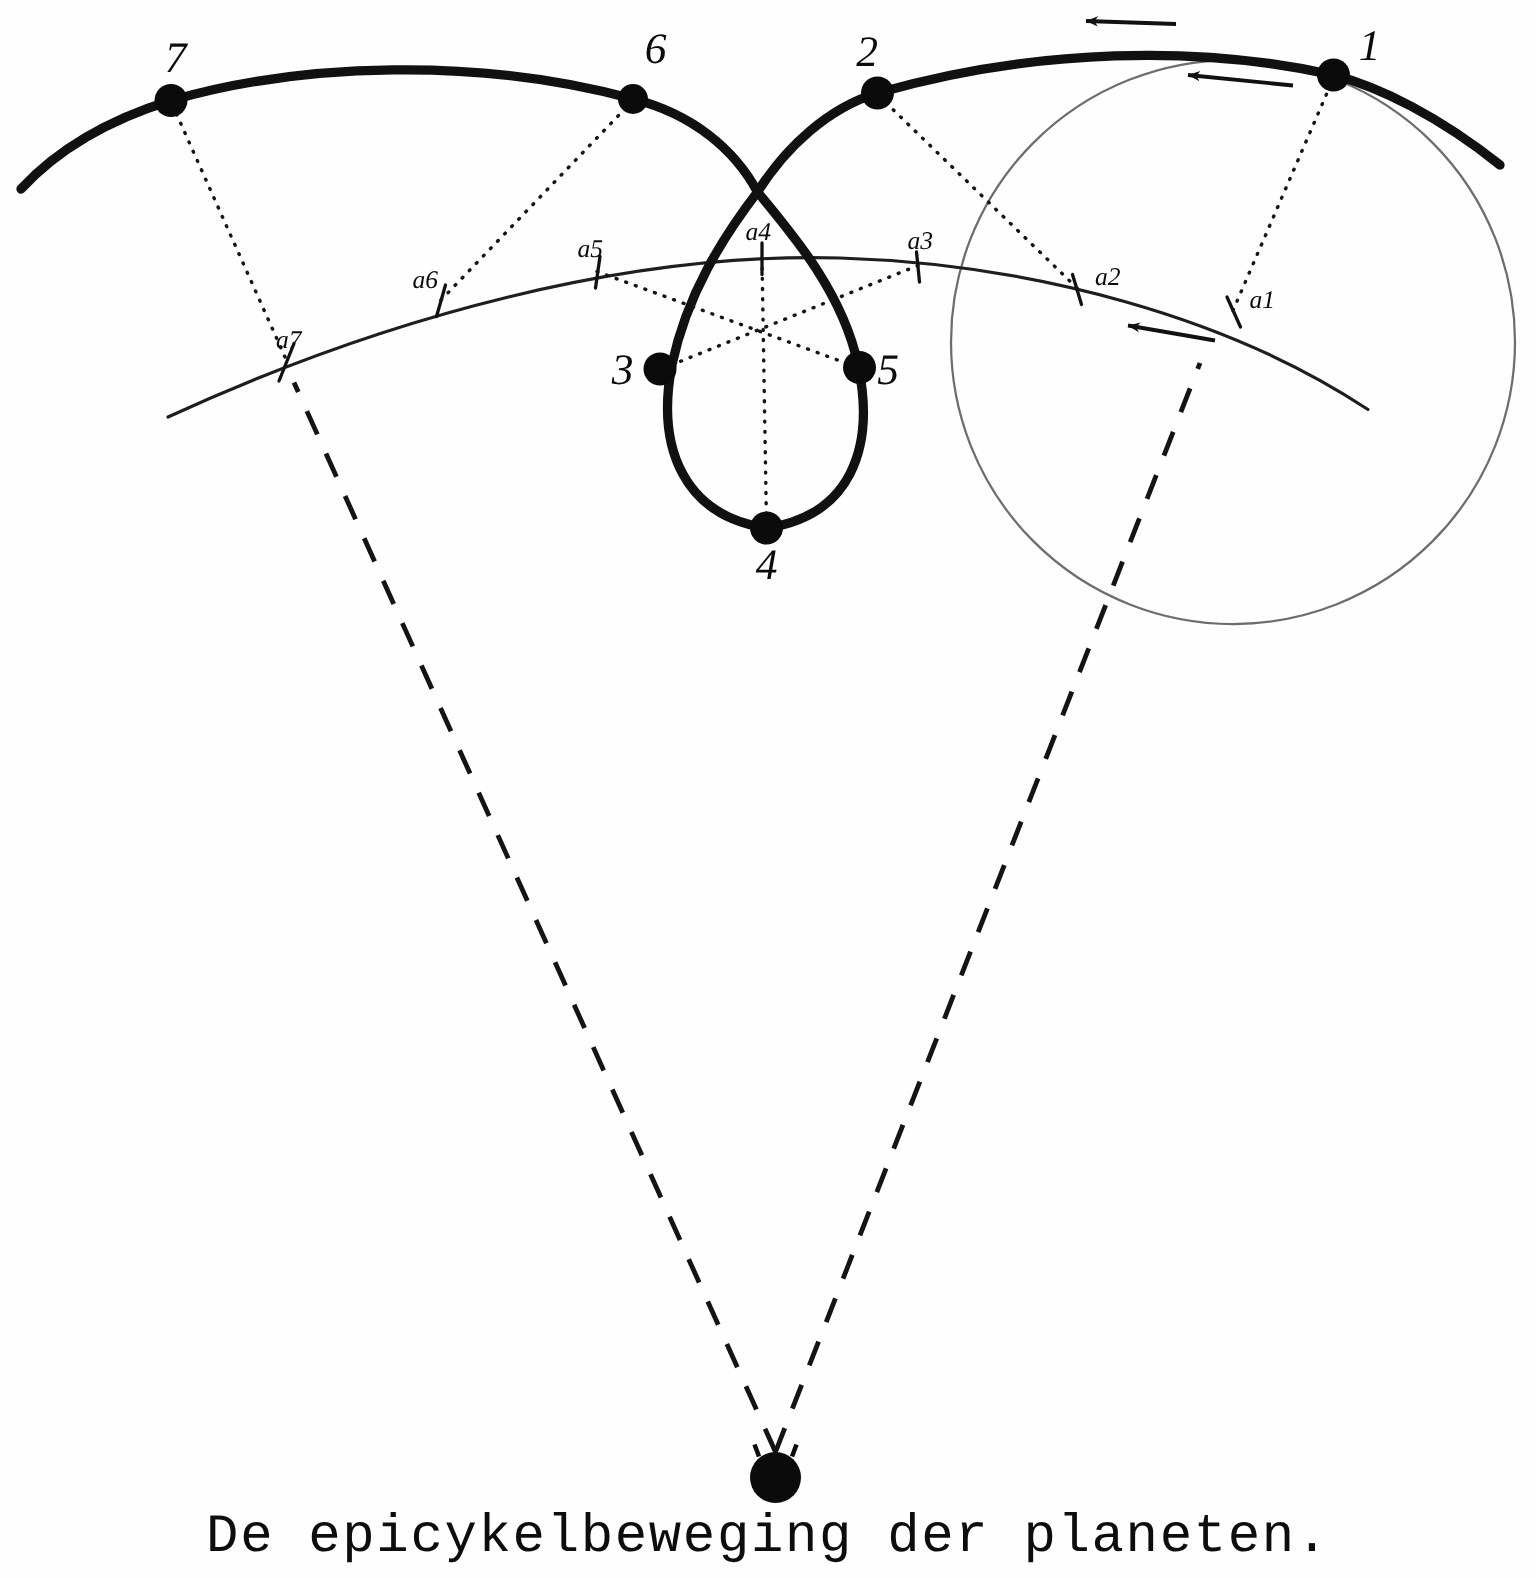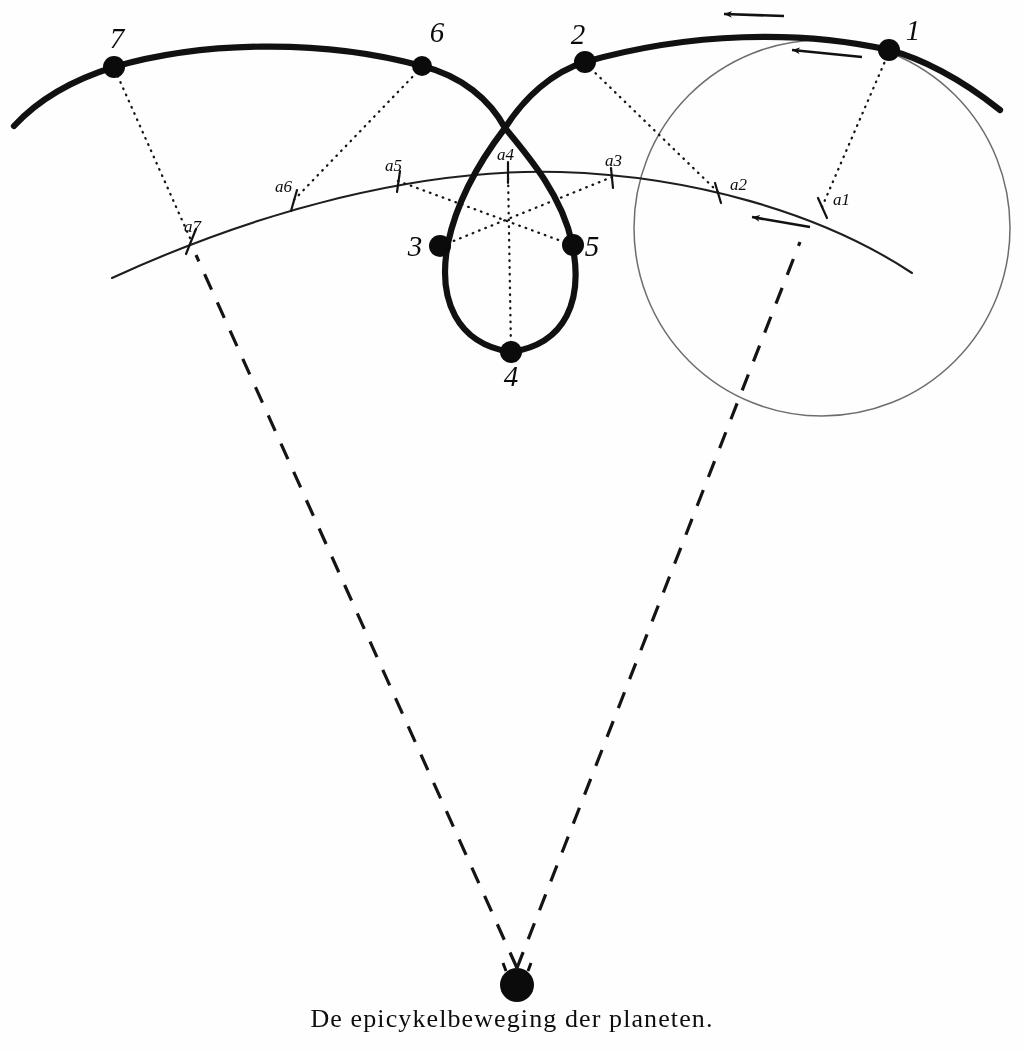--- a/index.html
+++ b/index.html
@@ -24,22 +24,22 @@
     top: 0;
     width: 1024px;
     height: 1052px;
   }
   .caption {
     position: absolute;
     left: 0;
     top: 1004px;
     width: 1024px;
     text-align: center;
-    font-family: Liberation Serif, serif;
-    font-size: 26px;
+    font-family: Liberation Mono, monospace;
+    font-size: 36px;
     letter-spacing: 1.1px;
     color: #0d0d0d;
     white-space: nowrap;
   }
   text {
     font-family: "Liberation Serif", serif;
     fill: #0b0b0b;
   }
   .pt-label {
     font-size: 29px;

